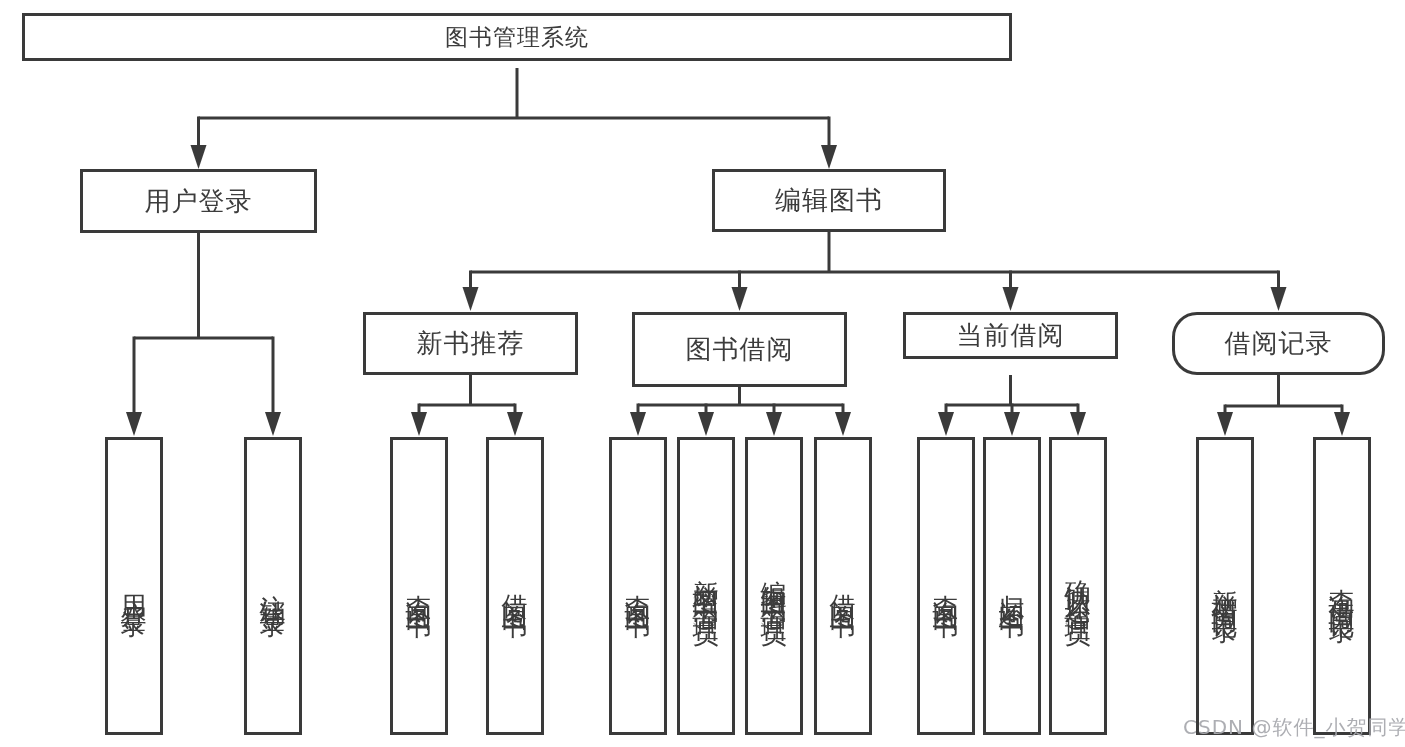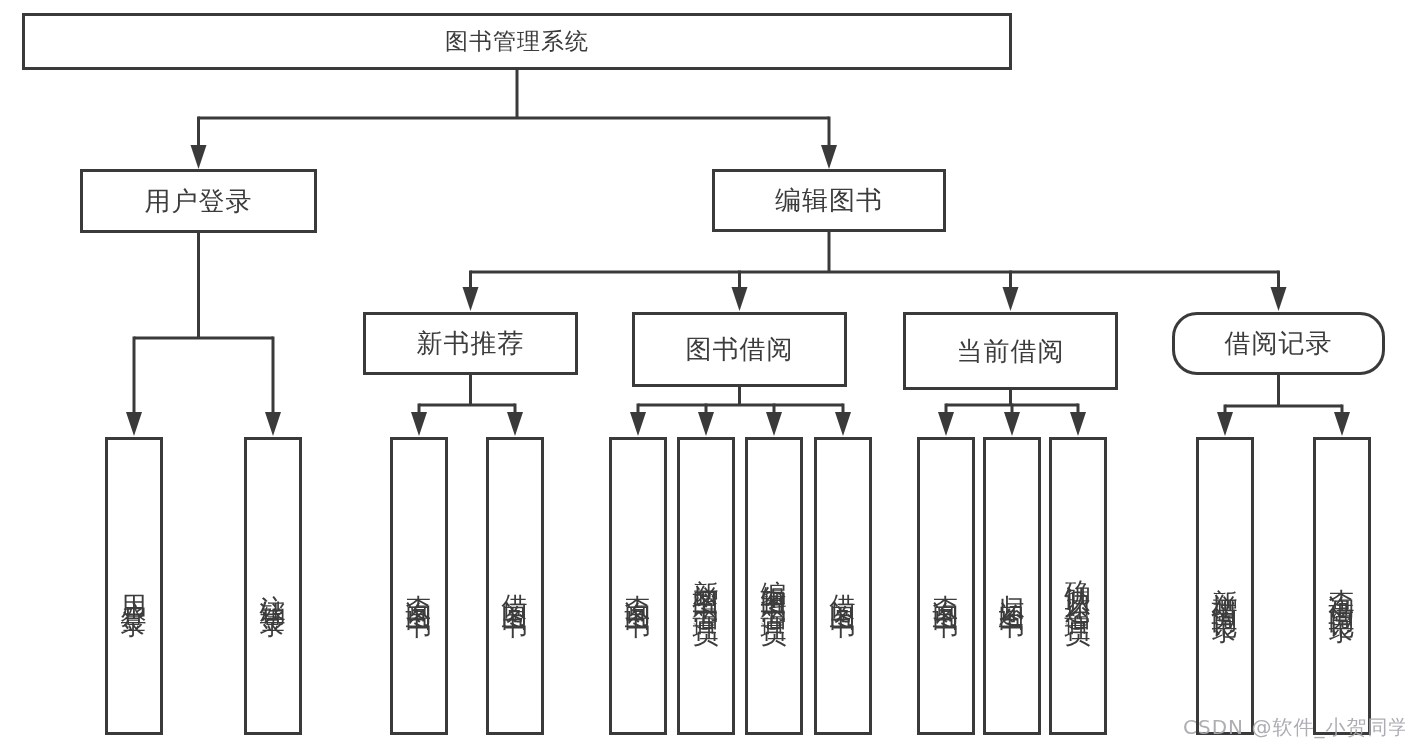--- a/index.html
+++ b/index.html
@@ -116,38 +116,38 @@
       <polygon points="766,412 782,412 774,436"></polygon>
       <polygon points="835,412 851,412 843,436"></polygon>
       <polygon points="938,412 954,412 946,436"></polygon>
       <polygon points="1004,412 1020,412 1012,436"></polygon>
       <polygon points="1070,412 1086,412 1078,436"></polygon>
       <polygon points="1217,412 1233,412 1225,436"></polygon>
       <polygon points="1334,412 1350,412 1342,436"></polygon>
     </g>
   </svg>
 
-  <div class="box hbox rootbox" style="left:22px; top:13px; width:990px; height:57px;">
+  <div class="box hbox rootbox" style="left:22px; top:13px; width:990px; height:48px;">
     <span>图书管理系统</span>
   </div>
 
   <div class="box hbox" style="left:80px; top:169px; width:237px; height:64px;">
     <span>用户登录</span>
   </div>
   <div class="box hbox" style="left:712px; top:169px; width:234px; height:63px;">
     <span>编辑图书</span>
   </div>
 
   <div class="box hbox" style="left:363px; top:312px; width:215px; height:63px;">
     <span>新书推荐</span>
   </div>
   <div class="box hbox" style="left:632px; top:312px; width:215px; height:75px;justify-content:center;">
     <span>图书借阅</span>
   </div>
-  <div class="box hbox" style="left:903px; top:312px; width:215px; height:78px;">
+  <div class="box hbox" style="left:903px; top:312px; width:215px; height:47px;">
     <span>当前借阅</span>
   </div>
   <div class="box hbox" style="left:1172px; top:312px; width:213px; height:63px;border-radius:25px;">
     <span>借阅记录</span>
   </div>
 
   <div class="box vbox" style="left:105px;">
     <span>用户登录</span>
   </div>
   <div class="box vbox" style="left:244px;">

